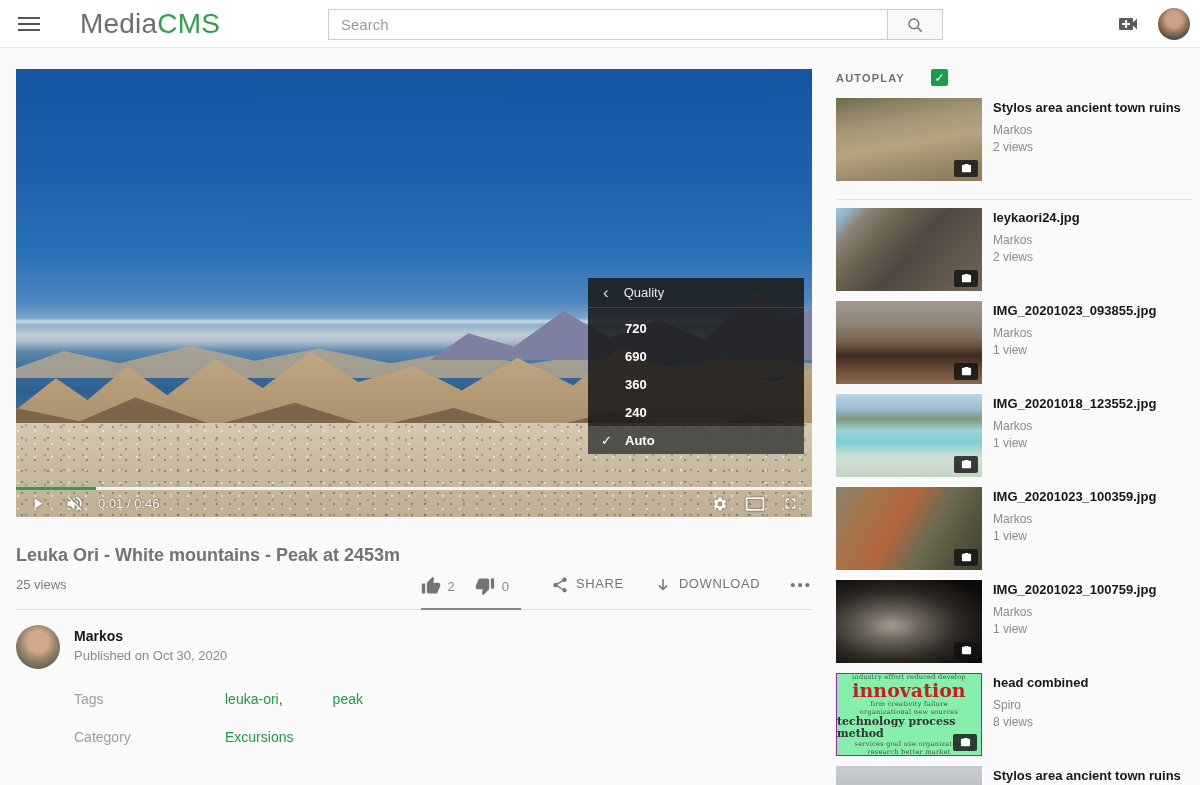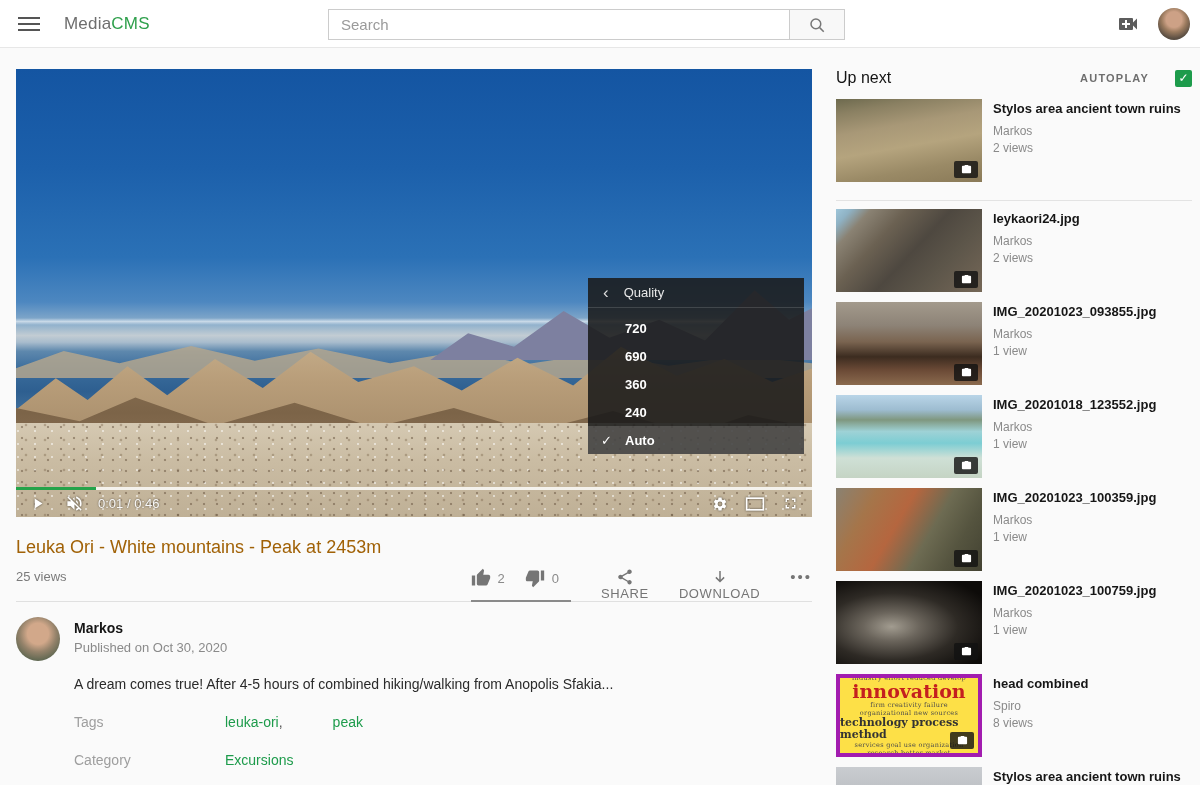--- a/index.html
+++ b/index.html
@@ -4,24 +4,24 @@
 <style>
   * { margin:0; padding:0; box-sizing:border-box; }
   html,body { width:1200px; height:785px; overflow:hidden; background:#fafafa;
     font-family:"Liberation Sans", sans-serif; }
 
   
   .topbar { height:48px; background:#fff; border-bottom:1px solid #e7e7e7;
     display:flex; align-items:center; position:relative; z-index:50; }
   .hamburger { margin-left:18px; width:22px; cursor:pointer; }
   .hamburger div { height:2px; background:#555; margin:4px 0; }
-  .logo { margin-left:24px; font-size:17px; letter-spacing:.2px; }
+  .logo { margin-left:40px; font-size:28px; letter-spacing:.2px; }
   .logo .g1 { color:#6e6e6e; } .logo .g2 { color:#2fa04c; }
   .searchwrap { position:absolute; left:328px; top:9px; display:flex; }
-  .searchwrap input { width:462px; height:31px; border:1px solid #ccc; background:#fff;
+  .searchwrap input { width:560px; height:31px; border:1px solid #ccc; background:#fff;
     padding:0 12px; font-size:15px; color:#333; outline:none; }
   .searchwrap input::placeholder { color:#9a9a9a; }
   .searchbtn { width:55px; height:31px; border:1px solid #ccc; border-left:none;
     background:#f8f8f8; display:flex; align-items:center; justify-content:center; cursor:pointer; }
   .upload { position:absolute; right:58px; top:13px; width:26px; height:22px;
     display:flex; align-items:center; cursor:pointer; }
   .avatar { position:absolute; right:10px; top:8px; width:32px; height:32px; border-radius:50%;
     background:radial-gradient(circle at 50% 36%, #cda186 0 30%, #9a7a5e 48%, #5d5044 72%, #3d3832 100%); }
 
   
@@ -70,30 +70,30 @@
     background:rgba(255,255,255,.82); z-index:5; }
   .pfill { width:10%; height:100%; background:#25a34a; }
   .controls { position:absolute; left:0; right:0; bottom:0; height:27px; z-index:5;
     display:flex; align-items:center; padding:0 13px; color:#fff; }
   .controls svg { filter:drop-shadow(0 0 1px rgba(0,0,0,.6)); flex-shrink:0; cursor:pointer; }
   .ptime { font-size:13px; margin-left:14px; color:rgba(255,255,255,.95);
     text-shadow:0 0 2px rgba(0,0,0,.6); }
   .cright { margin-left:auto; display:flex; align-items:center; gap:17px; }
 
   
-  .mtitle { margin-top:20px; font-size:18px; font-weight:400; color:#a16207; }
+  .mtitle { margin-top:28px; font-size:18px; font-weight:700; color:#737373; }
   .statrow { display:flex; align-items:flex-end; margin-top:10px;
     border-bottom:1px solid #e0e0e0; position:relative; }
   .views { font-size:13px; color:#7a7a7a; flex:1; padding-bottom:17px; }
   .actions { display:flex; align-items:flex-start; color:#757575; }
   .rate { display:flex; gap:20px; border-bottom:2px solid #8a8a8a; padding:0 12px 12px 0; margin-bottom:-1px; }
   .act { display:flex; align-items:center; gap:7px; cursor:pointer; }
   .cnt { font-size:13px; color:#8a8a8a; }
   .albl { font-size:13px; letter-spacing:.6px; color:#757575; }
-  .aother { display:flex; align-items:center; margin-left:30px; cursor:pointer;flex-direction:column; }
+  .aother { display:flex; gap:7px; margin-left:30px; cursor:pointer; }
   .more { margin-left:30px; font-size:15px; letter-spacing:2px; color:#757575;
     cursor:pointer; padding-bottom:6px; }
 
   
   .author { display:flex; margin-top:15px; }
   .avatar2 { width:44px; height:44px; border-radius:50%; flex-shrink:0;
     background:radial-gradient(circle at 50% 38%, #d2a88a 0 30%, #94826a 52%, #5d6650 78%, #47523e 100%); }
   .ainfo { margin-left:14px; padding-top:3px; }
   .aname { font-size:14px; font-weight:bold; color:#161616; }
   .apub { font-size:13px; color:#8a8a8a; margin-top:4px; }
@@ -119,21 +119,21 @@
   .iviews { font-size:12px; color:#8a8a8a; margin-top:3px; }
   .sdivider { border-top:1px solid #e3e3e3; margin:18px 0 8px; }
 
   .t1 { background:linear-gradient(170deg,#6d6a4e 0%,#8a8062 14%,#a89877 34%,#b5a47e 55%,#9a8a66 78%,#8a7a58 100%); }
   .t2 { background:linear-gradient(133deg,#9ec6da 0%,#8fb2c4 7%,#8a8273 16%,#6b6152 32%,#4e4840 52%,#5d564a 72%,#756757 100%); }
   .t3 { background:linear-gradient(180deg,#a39a8c 0%,#8d8377 28%,#7a6450 48%,#46engt 0%,#3c2c20 66%,#6b4a36 82%,#8a6a4e 100%);
         background:linear-gradient(180deg,#a39a8c 0%,#8d8377 28%,#7a6450 48%,#3c2c20 66%,#6b4a36 82%,#8a6a4e 100%); }
   .t4 { background:linear-gradient(180deg,#b9d5e8 0%,#9dbcd0 18%,#7f977f 30%,#9ed2d6 44%,#7ccdd3 58%,#cfe0d6 76%,#c5d4c4 100%); }
   .t5 { background:linear-gradient(120deg,#8a8272 0%,#a5754a 22%,#b5663f 42%,#6d6b52 62%,#55543f 80%,#434232 100%); }
   .t6 { background:radial-gradient(ellipse at 38% 55%, #a29c90 0%, #6b655c 22%, #2e2a25 52%, #0d0b09 85%); }
-  .t7 { background:#fde047; border:4px solid #a21caf; display:flex; flex-direction:column;
+  .t7 { background:#86efac; border:1px solid #a21caf; display:flex; flex-direction:column;
         align-items:center; justify-content:center; font-family:"DejaVu Serif", serif; overflow:hidden; }
   .t7 .w-main { color:#c41f1f; font-weight:bold; font-size:19px; line-height:19px; }
   .t7 .w-sm { color:#4a4a4a; font-size:6.5px; line-height:8px; letter-spacing:.3px; }
   .t7 .w-md { color:#333; font-size:11px; font-weight:bold; line-height:12px; }
   .t8 { background:linear-gradient(180deg,#c9ccd0 0%,#b2b6ba 55%,#9aa0a4 100%); }
 
   svg { display:block; }
 </style>
 </head>
 <body>
@@ -272,38 +272,36 @@
       </div>
     </div>
 
     <div class="author">
       <div class="avatar2"></div>
       <div class="ainfo">
         <div class="aname">Markos</div>
         <div class="apub">Published on Oct 30, 2020</div>
       </div>
     </div>
-    <div class="desc">A dream comes true! After 4-5 hours of combined hiking/walking from Anopolis Sfakia...</div>
 
     <div class="kv">
       <div class="kvl">Tags</div>
       <div class="kvv">
         <a href="#">leuka-ori</a><span class="comma">,</span><a href="#">peak</a>
       </div>
     </div>
     <div class="kv">
       <div class="kvl">Category</div>
       <div class="kvv"><a href="#">Excursions</a></div>
     </div>
 
   </div>
 
   <div class="side">
     <div class="shead">
-      <div class="sheadt">Up next</div>
       <div class="auto">AUTOPLAY</div>
       <div class="chk">✓</div>
     </div>
 
     <div class="upitem">
       <div class="thumb t1">
         <div class="tbadge">
             <span>
               <svg width="11" height="11" viewBox="0 0 24 24" fill="#fff">
                 <path d="M12 15.2a3.2 3.2 0 1 0 0-6.4 3.2 3.2 0 0 0 0 6.4zM9 2L7.17 4H4a2 2 0 0 0-2 2v12a2 2 0 0 0 2 2h16a2 2 0 0 0 2-2V6a2 2 0 0 0-2-2h-3.17L15 2H9z"></path>

